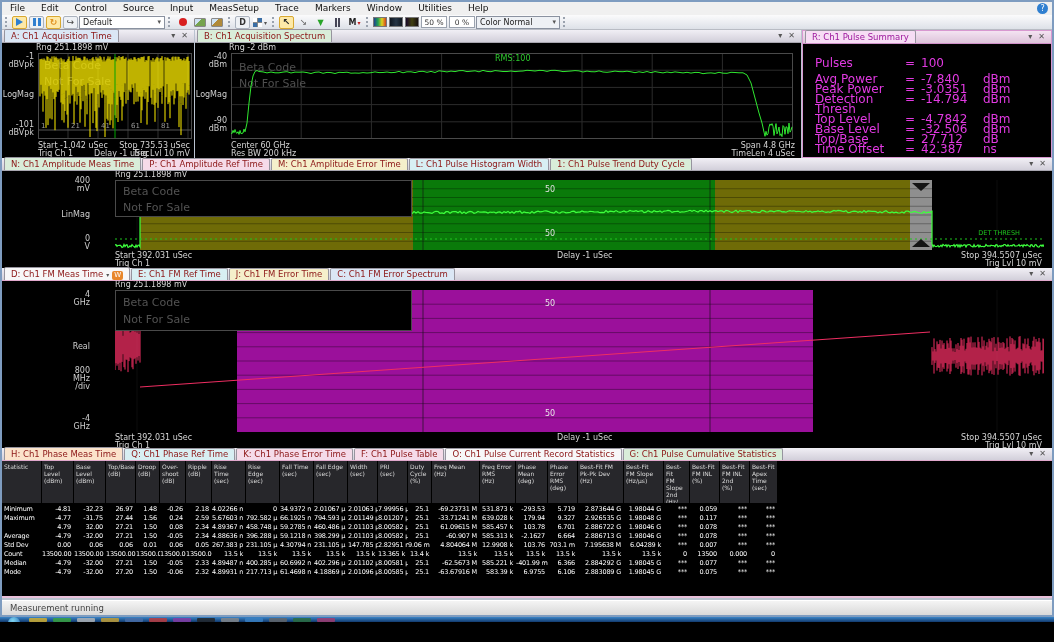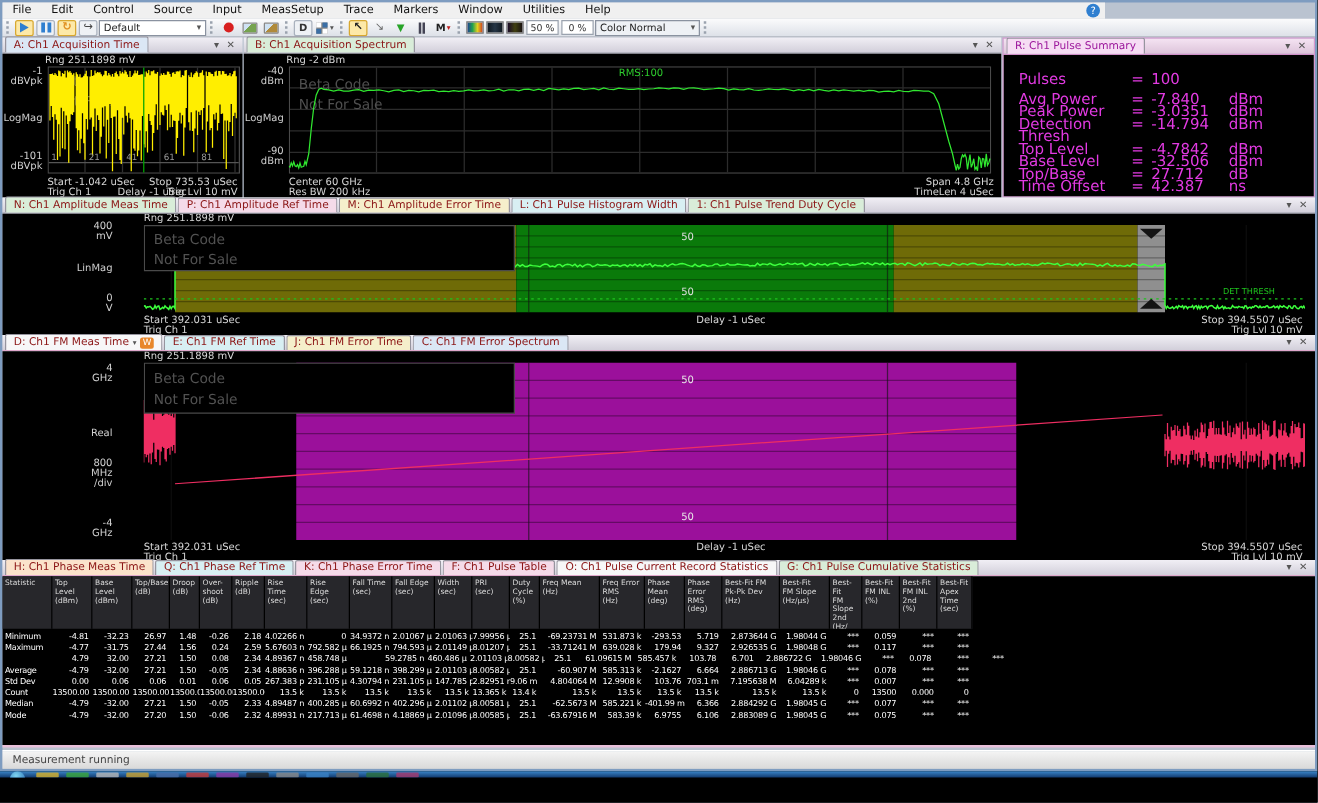--- a/index.html
+++ b/index.html
@@ -2,21 +2,21 @@
 <html><head>
 <meta charset="utf-8">
 <style>
   html,body{margin:0;padding:0;background:#000;}
   *{box-sizing:border-box;}
   .root{position:relative;width:1054px;height:642px;overflow:hidden;background:#000;
         font-family:"DejaVu Sans",sans-serif;}
   .screen{position:absolute;left:0;top:0;width:1054px;height:617px;background:#bac3d0;
           box-shadow:inset 0 0 0 2px #7e9cc0;}
   
-  .menubar{position:absolute;left:2px;top:2px;width:882px;height:13px;background:#f0f0f0;
+  .menubar{position:absolute;left:2px;top:2px;width:1050px;height:13px;background:#f0f0f0;
            display:flex;align-items:center;font-size:9px;color:#111;}
   .mi{padding:0 8px;line-height:13px;}
   .help-btn{margin-left:auto;margin-right:4px;width:11px;height:11px;border-radius:50%;
             background:#2f7fd0;color:#fff;font-size:8px;text-align:center;line-height:11px;}
   
   .toolbar{position:absolute;left:2px;top:15px;width:1050px;height:15px;
            background:linear-gradient(#fbfbfc,#dde1e8);display:flex;align-items:center;
            font-size:8px;color:#333;border-bottom:1px solid #b8bcc4;}
   .grip{width:3px;height:10px;margin:0 3px;border-left:2px dotted #9aa2ae;}
   .tbtn{height:13px;min-width:15px;margin:0 1px;display:flex;align-items:center;justify-content:center;
@@ -561,21 +561,21 @@
           <div class="trow" style="top:62px;left:0">
             <div class="td stat" style="width: 40px; margin-top: 33px;">RMS</div>
             <div class="td" style="width: 32px;">4.79</div>
             <div class="td" style="width: 32px;">32.00</div>
             <div class="td" style="width: 30px;">27.21</div>
             <div class="td" style="width: 24px;">1.50</div>
             <div class="td" style="width: 26px;">0.08</div>
             <div class="td" style="width: 26px;">2.34</div>
             <div class="td" style="width: 34px;">4.89367 n</div>
             <div class="td" style="width: 34px;">458.748 µ</div>
-            <div class="td" style="width: 34px; margin-left: 28px;">59.2785 n</div>
+            <div class="td" style="width: 34px;">59.2785 n</div>
             <div class="td" style="width: 34px;">460.486 µ</div>
             <div class="td" style="width: 30px;">2.01103 µ</div>
             <div class="td" style="width: 30px;">8.00582 µ</div>
             <div class="td" style="width: 24px;">25.1</div>
             <div class="td" style="width: 48px;">61.09615 M</div>
             <div class="td" style="width: 36px;">585.457 k</div>
             <div class="td" style="width: 32px;">103.78</div>
             <div class="td" style="width: 30px;">6.701</div>
             <div class="td" style="width: 46px;">2.886722 G</div>
             <div class="td" style="width: 40px;">1.98046 G</div>

